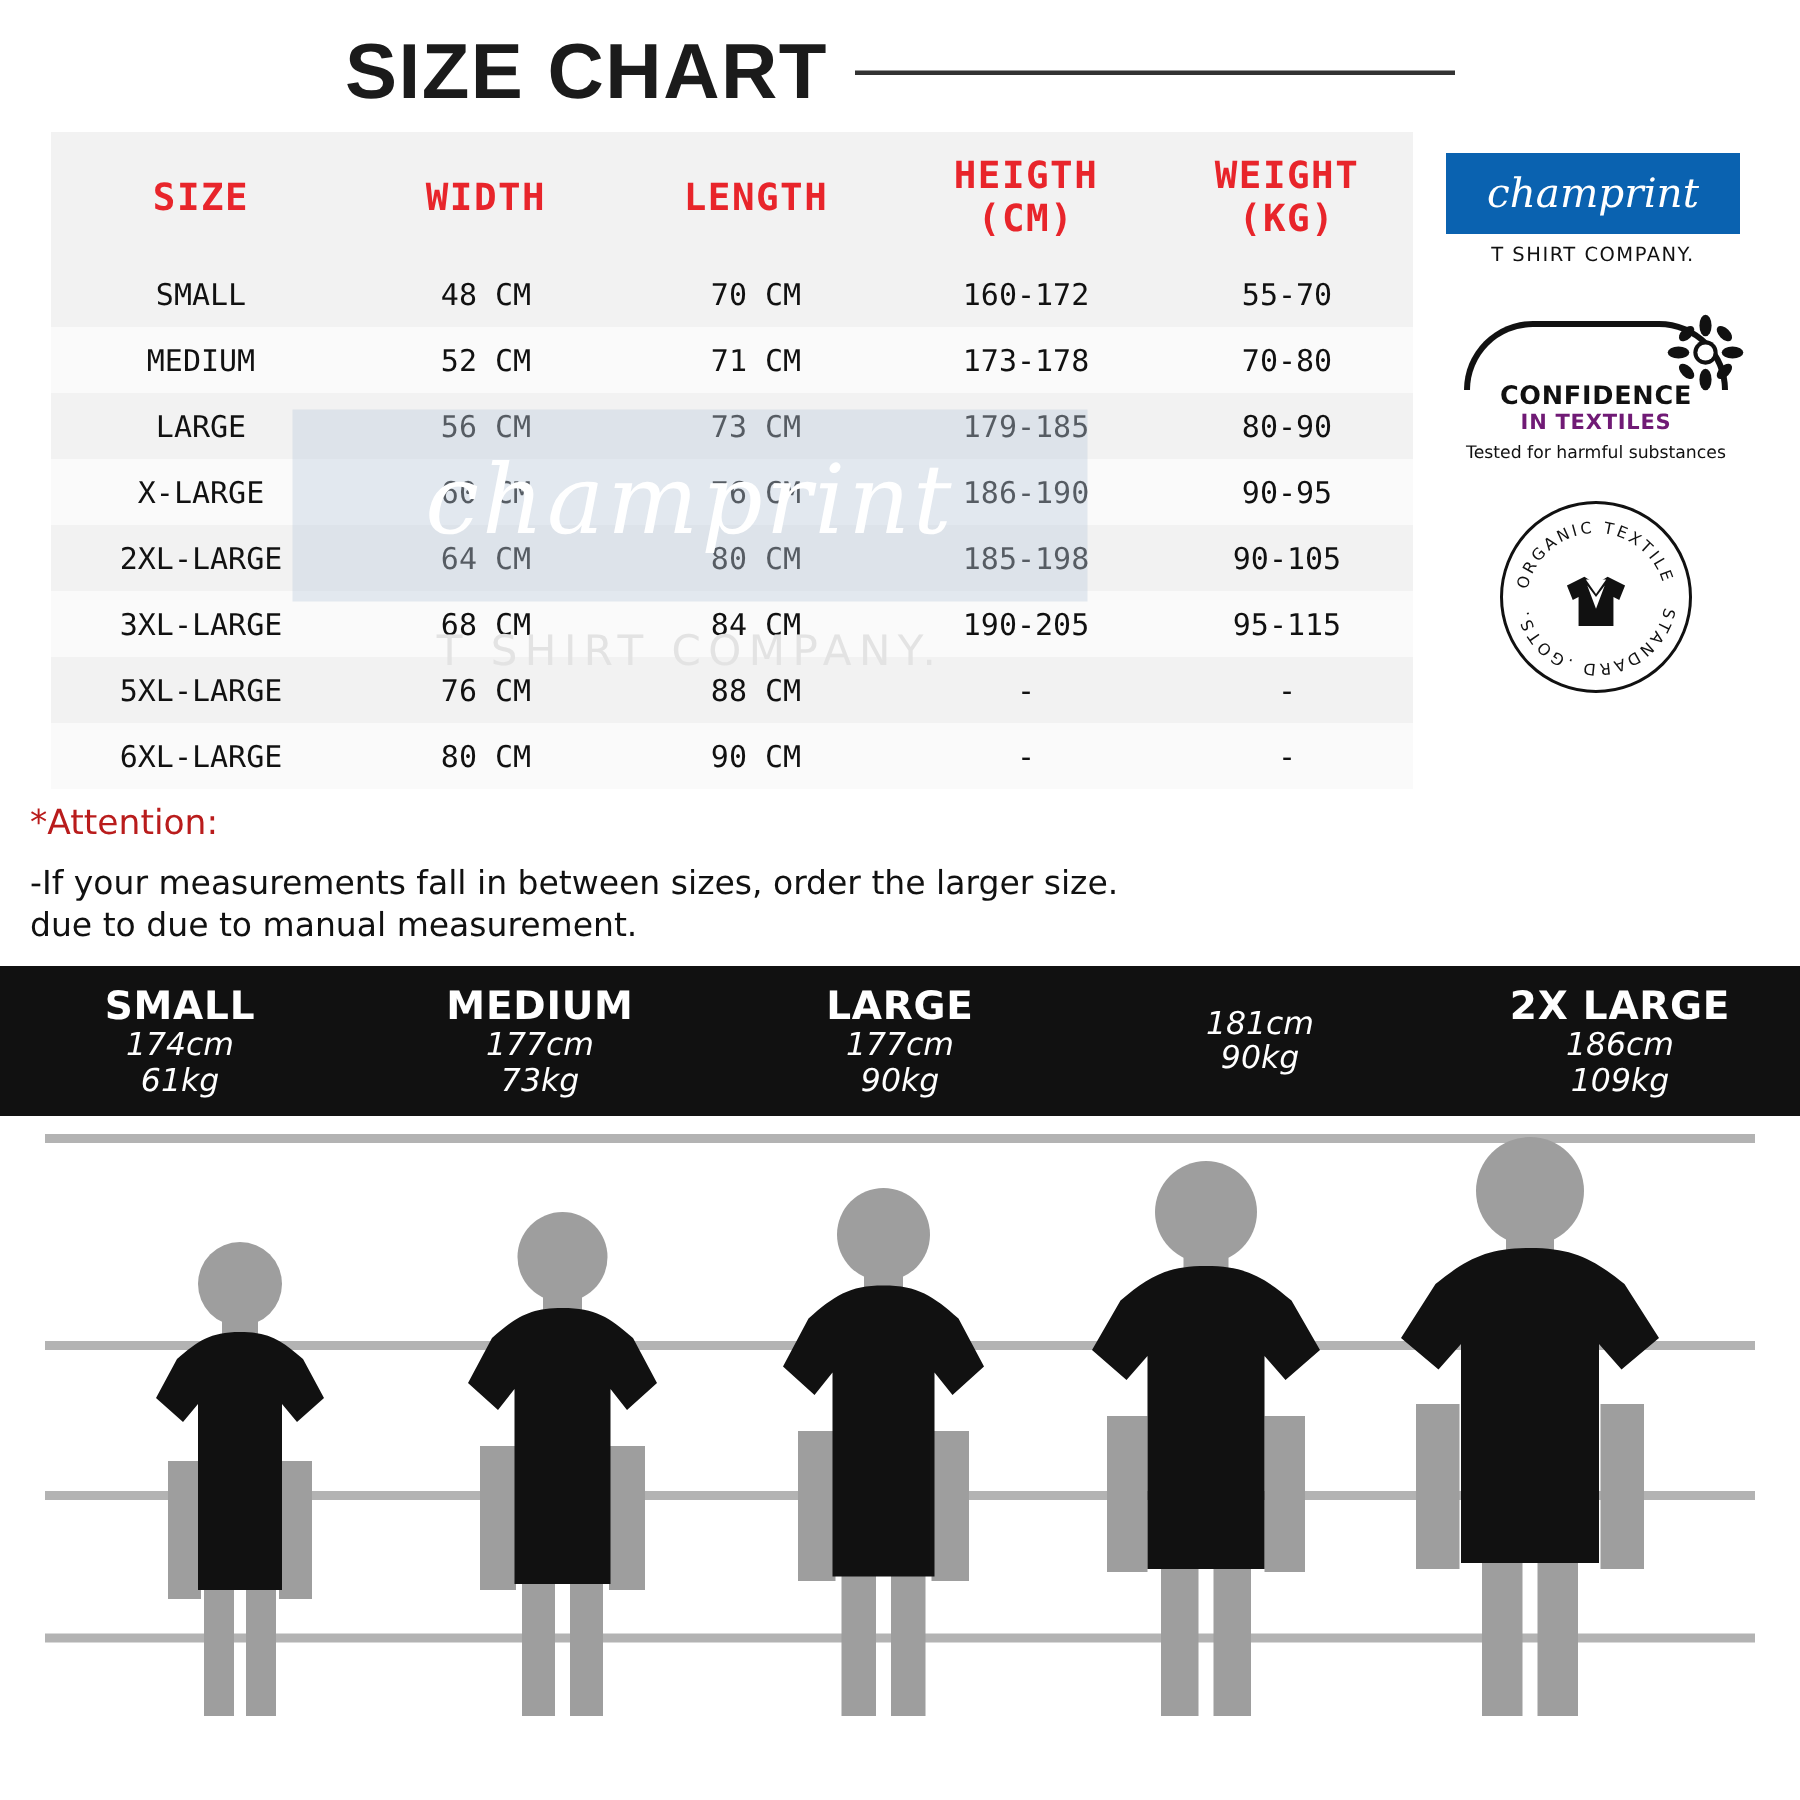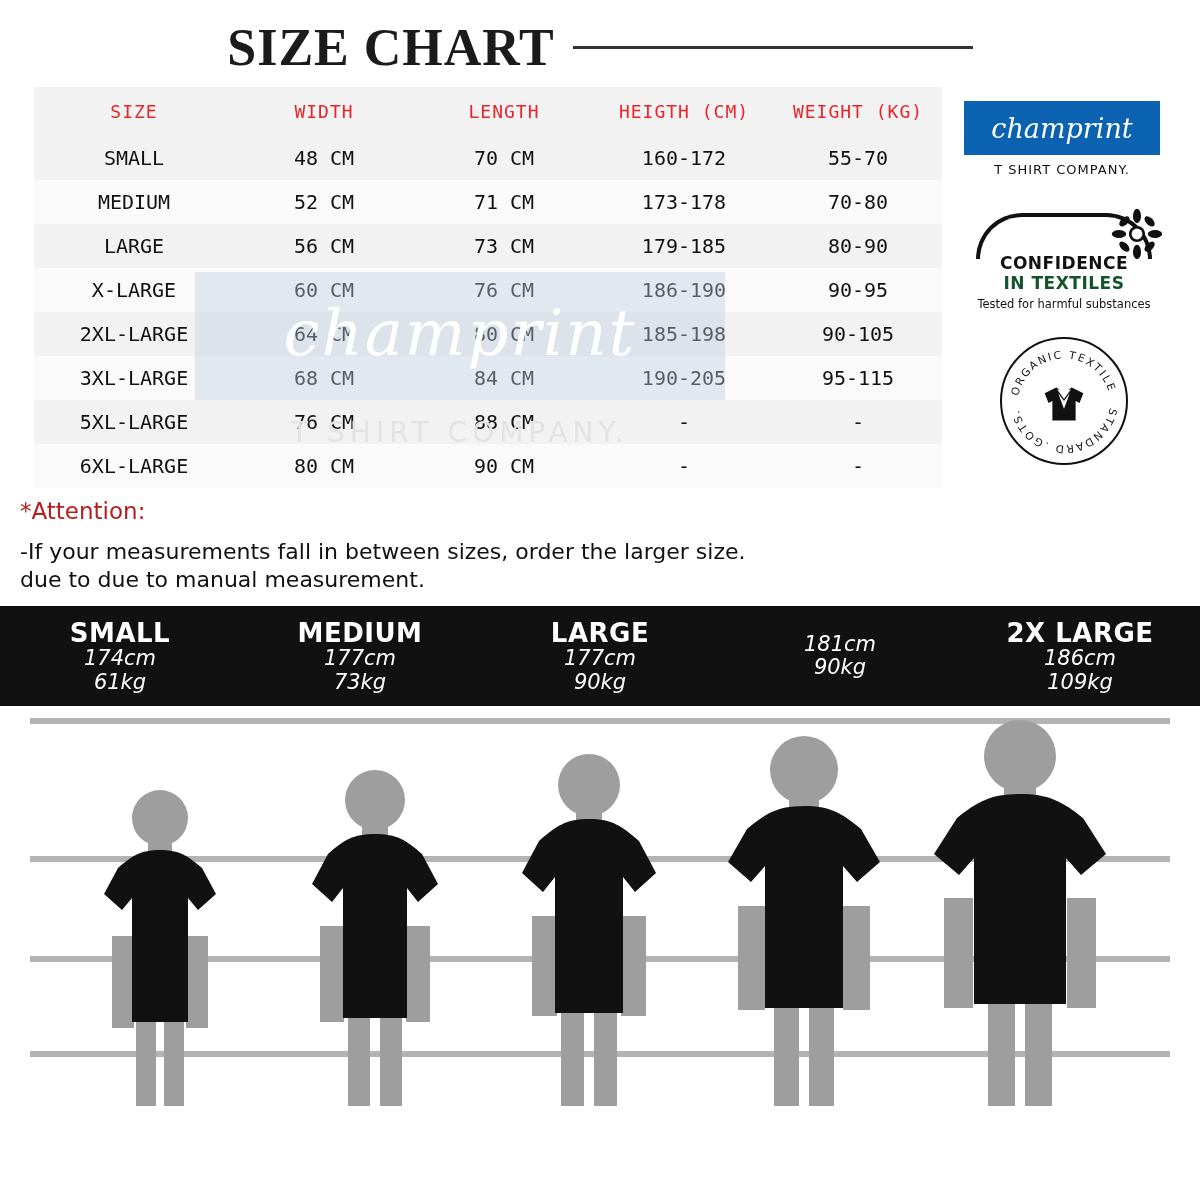--- a/index.html
+++ b/index.html
@@ -14,21 +14,21 @@
   }
 
   
   .header {
     display: flex;
     align-items: center;
     padding: 18px 0 10px 0;
     justify-content: center;
   }
   .title {
-    font-family: Liberation Serif, serif;
+    font-family: Liberation Sans, sans-serif;
     font-weight: bold;
     font-size: 52px;
     letter-spacing: 1px;
     color: #1b1b1b;
     white-space: nowrap;
   }
   .title-rule {
     height: 3px;
     background: #333;
     width: 400px;
@@ -48,24 +48,24 @@
     table-layout: fixed;
   }
   table.size-table th, table.size-table td {
     text-align: center;
     font-size: 20px;
     padding: 10px 2px;
     color: #111;
   }
   table.size-table thead th {
     color: #e8252b;
-    font-size: 18px;
+    font-size: 25px;
     letter-spacing: 1px;
     padding: 14px 2px;
-    font-weight: normal;
+    font-weight: bold;
   }
   table.size-table tbody tr:nth-child(odd) { background: #f2f2f2; }
   table.size-table tbody tr:nth-child(even) { background: #fafafa; }
   table.size-table thead tr { background: #f2f2f2; }
 
   .col-size { width: 200px; }
   .col-width { width: 180px; }
   .col-length { width: 180px; }
   .col-height { width: 180px; }
   .col-weight { width: 168px; }
@@ -145,21 +145,21 @@
     height: 46px;
     border: 4px solid #111;
     border-bottom: none;
     border-radius: 120px 120px 0 0;
     margin: 0 auto -6px auto;
   }
   .conf-badge .c-line1 {
     font-size: 17px; font-weight: bold; letter-spacing: .5px; color:#111;
   }
   .conf-badge .c-line2 {
-    font-size: 17px; font-weight: bold; letter-spacing: .5px; color:#14532d;
+    font-size: 14px; font-weight: bold; letter-spacing: .5px; color:#701a75;
   }
   .conf-badge .c-line3 {
     font-size: 11.5px; color: #111; margin-top: 4px;
   }
   .conf-badge .flower {
     position: absolute;
     right: 0px;
     top: -6px;
     width: 54px;
     height: 54px;

